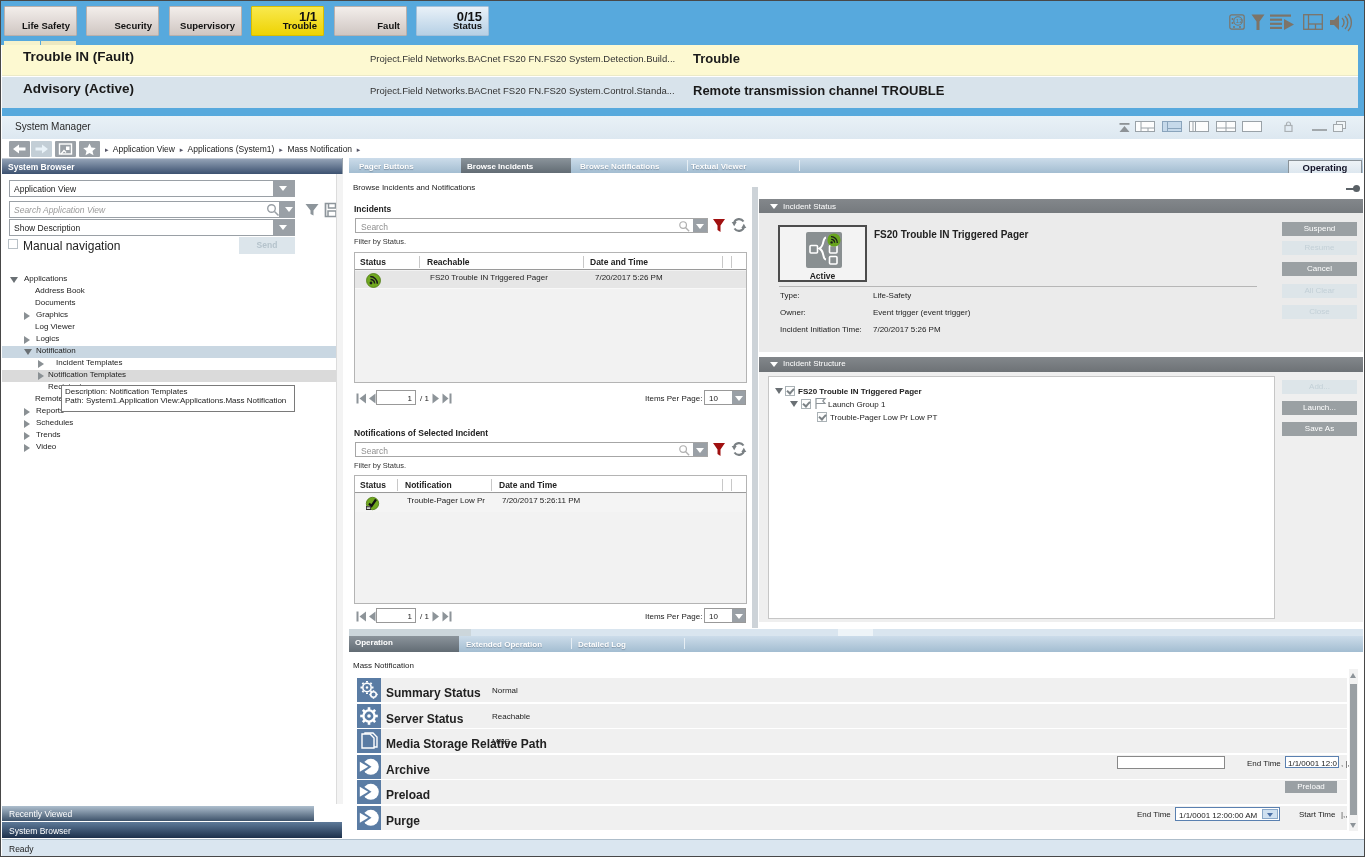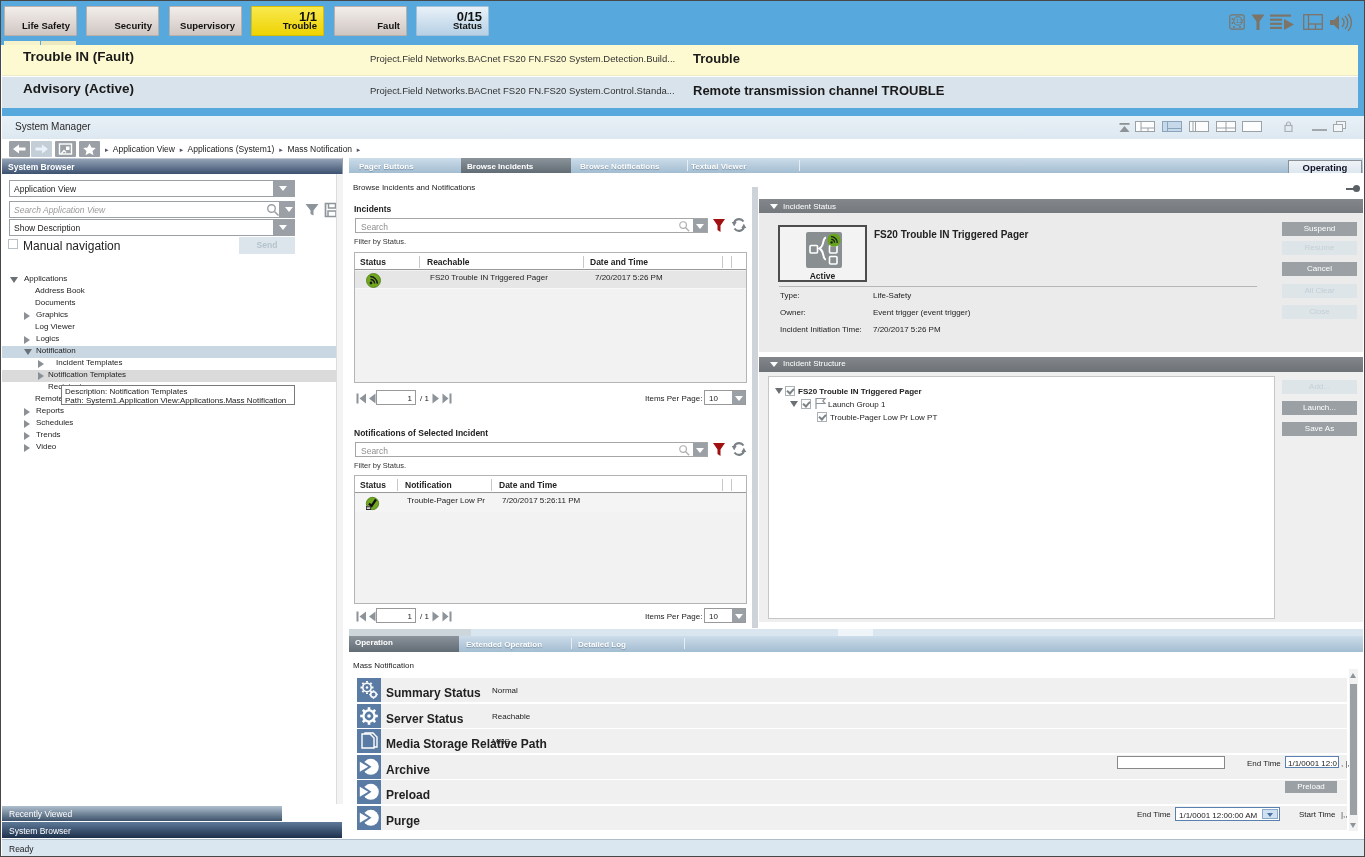--- a/index.html
+++ b/index.html
@@ -29,21 +29,21 @@
 .combo { position:absolute; left:7px; width:286px; height:17px; border:1px solid #9aa0a6; background:#fff; }
 .combo .cb { position:absolute; right:0; top:0; width:21px; height:15px; background:#9aa0a6; }
 .combo .cb:after { content:""; position:absolute; left:6px; top:5px; border-left:4.5px solid transparent; border-right:4.5px solid transparent; border-top:5.5px solid #fff; }
 .combo .ctxt { position:absolute; left:4px; top:3px; font-size:8.5px; color:#222; }
 
 .trow { position:absolute; left:0; width:341px; height:12px; font-size:8px; }
 .tri-r { position:absolute; top:2px; width:0; height:0; border-top:4px solid transparent; border-bottom:4px solid transparent; border-left:6px solid #8a9094; }
 .tri-d { position:absolute; top:3px; width:0; height:0; border-left:4.5px solid transparent; border-right:4.5px solid transparent; border-top:6px solid #6a7074; }
 .ttxt { position:absolute; top:0px; }
 
-.barR { left:1px; top:805px; width:280px; height:15px; background:linear-gradient(#aebfce,#3e536b); color:#fff; font-size:8.5px; padding:3px 0 0 7px; }
+.barR { left:1px; top:805px; width:312px; height:15px; background:linear-gradient(#aebfce,#3e536b); color:#fff; font-size:8.5px; padding:3px 0 0 7px; }
 
 #statusbar { left:1px; top:838px; width:1362px; height:17px; background:#dae6f0; border-top:1px solid #aebecb; font-size:8.5px; color:#222; padding:4px 0 0 7px; }
 
 .tabbar { background:linear-gradient(#ccdcea,#a3bdd1); }
 .tab-sel { position:absolute; top:0; height:100%; background:linear-gradient(#8b949b,#626c74); color:#fff; font-weight:bold; font-size:8px; }
 .tab-n { position:absolute; top:4px; color:#fdfdfd; font-weight:bold; font-size:8px; text-shadow:0 1px 1px rgba(90,110,130,.6); }
 .tsep { position:absolute; top:2px; width:1px; height:11px; background:#e6eef4; }
 
 .sbox { position:absolute; border:1px solid #a6a6a6; background:#fff; }
 .sbox .ph { position:absolute; left:5px; top:3px; color:#8f8f8f; font-size:8.5px; }
@@ -295,21 +295,21 @@
           <span class="ttxt" style="left:34px;">Trends</span>
         </div>
       <div class="trow" style="top:168px;">
           <span class="tri-r" style="left:22px;"></span>
           <span class="ttxt" style="left:34px;">Video</span>
         </div>
     </div>
 
     <div class="abs" style="left:334px; top:16px; width:7px; height:630px; background:#f3f3f3; border-left:1px solid #dcdcdc;"></div>
 
-    <div class="abs" style="left:59px; top:227px; width:234px; height:20px; background:#fff; border:1px solid #7a7a7a; font-size:8px; line-height:9px; padding:1px 0 0 3px; color:#1a1a1a; z-index:5; white-space:nowrap;">Description: Notification Templates<br>Path: System1.Application View:Applications.Mass Notification</div>
+    <div class="abs" style="left:59px; top:227px; width:234px; height:27px; background:#fff; border:1px solid #7a7a7a; font-size:8px; line-height:9px; padding:1px 0 0 3px; color:#1a1a1a; z-index:5; white-space:nowrap;">Description: Notification Templates<br>Path: System1.Application View:Applications.Mass Notification</div>
   </div>
 
   <div class="abs barR">Recently Viewed</div>
   <div class="abs" style="left:1px; top:821px; width:340px; height:16px; background:linear-gradient(#5e7a99,#1d304b); color:#fff; font-size:8.5px; padding:4px 0 0 7px;">System Browser</div>
 
   <div class="abs" id="statusbar">Ready</div>
 
   <div class="abs tabbar" style="left:348px; top:157px; width:1014px; height:15px;">
     <div class="tab-n" style="left:10px;">Pager Buttons</div>
     <div class="tab-sel" style="left:112px; width:110px;">

